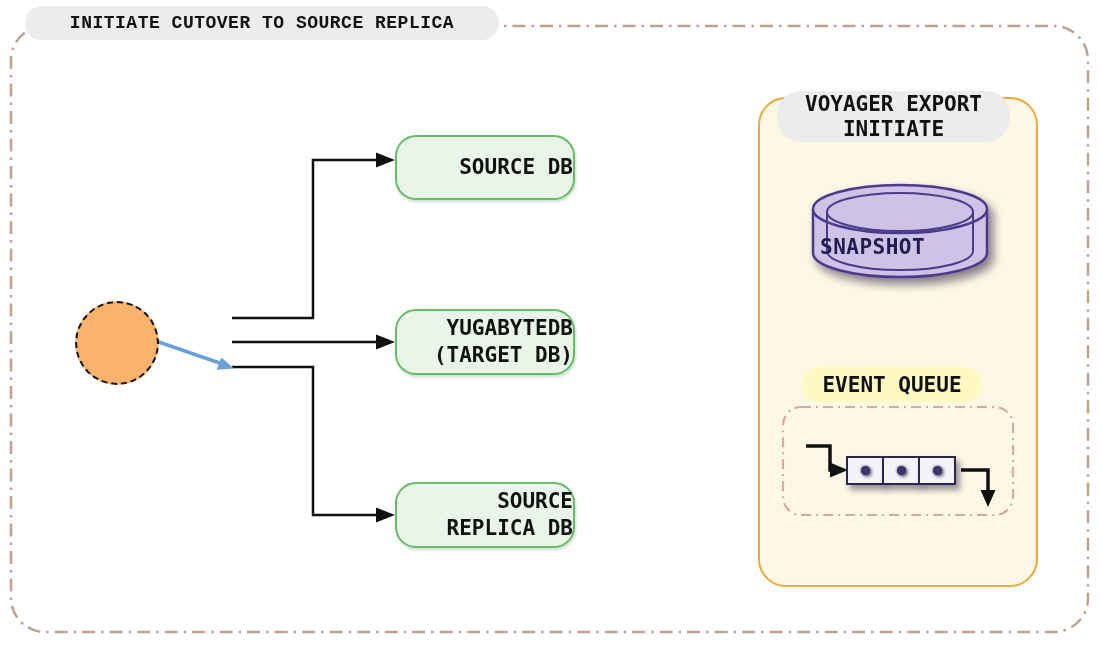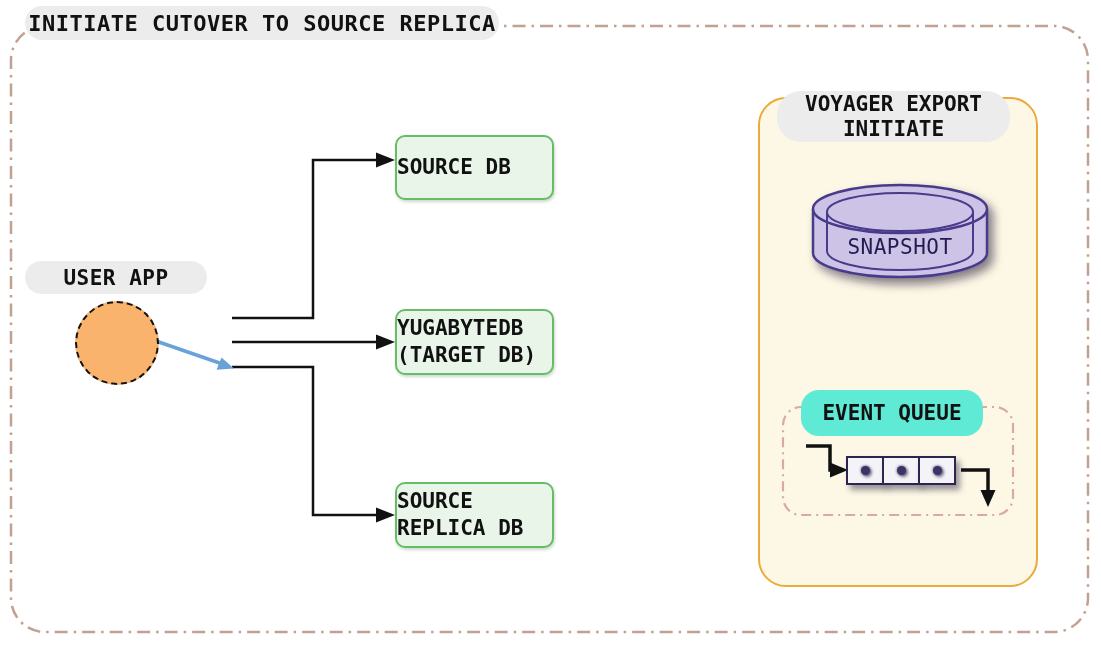--- a/index.html
+++ b/index.html
@@ -31,50 +31,50 @@
   .canvas{position:absolute;inset:0;width:1101px;height:647px;}
   .layer-svg{position:absolute;left:0;top:0;z-index:2;pointer-events:none;}
   .abs{position:absolute;}
   .pill{
     background:var(--pill-bg);
     border-radius:18px;
     display:flex;flex-direction:column;align-items:center;justify-content:center;
     font-weight:bold;color:var(--text-dark);
     z-index:3;text-align:center;
   }
-  .title-pill{left:25px;top:6px;width:474px;height:34px;font-size:22px;letter-spacing:.5px;}
+  .title-pill{left:25px;top:6px;width:474px;height:34px;font-size:18px;letter-spacing:.5px;font-family:Liberation Mono, monospace;}
   .userapp-pill{left:25px;top:261px;width:182px;height:33px;font-size:21px;letter-spacing:.5px;}
   .voyager-pill{left:777px;top:67px;width:233px;height:51px;font-size:21px;line-height:25px;border-radius:24px;margin-top:24px;}
-  .queue-pill{left:801px;top:390px;width:182px;height:46px;font-size:21px;background:#5eead4;}
+  .queue-pill{left:801px;top:367px;width:182px;height:35px;font-size:21px;background:#fef9c3;}
   .user-circle{
     left:75px;top:301px;width:84px;height:84px;border-radius:50%;
     background:var(--orange-fill);border:2.5px dashed #111;z-index:3;
   }
   .db-box{
-    left:395px;width:159px;
+    left:395px;width:180px;
     background:var(--green-fill);
     border:2px solid var(--green-border);
-    border-radius:10px;
-    display:flex;flex-direction:column;align-items:flex-start;justify-content:center;
+    border-radius:21px;
+    display:flex;flex-direction:column;align-items:flex-end;justify-content:center;
     font-weight:bold;font-size:21px;color:var(--text-dark);
     line-height:27px;z-index:3;
     box-shadow:1px 2px 3px rgba(60,110,60,0.25);
   }
   .db-box-1{top:135px;height:65px;}
   .db-box-2{top:309px;height:66px;}
   .db-box-3{top:482px;height:66px;}
   .yellow-container{
     left:758px;top:97px;width:280px;height:490px;
     background:var(--yellow-fill);
     border:2.5px solid var(--yellow-border);
     border-radius:28px;z-index:1;
   }
   .snapshot-label{
-    left:820px;top:235px;width:160px;text-align:center;
-    font-weight:normal;font-size:21px;color:var(--navy-text);
+    left:820px;top:235px;width:160px;
+    font-weight:bold;font-size:21px;color:var(--navy-text);
     z-index:3;letter-spacing:.5px;
   }
   .queue-items{
     left:846px;top:456px;display:flex;z-index:3;
   }
   .queue-item{
     width:38px;height:29px;background:var(--queue-box-fill);
     border:2px solid var(--queue-box-border);
     display:flex;align-items:center;justify-content:center;
     box-shadow:4px 5px 6px rgba(30,25,60,0.45);
@@ -149,23 +149,20 @@
     <g>
       <path class="s-qarrow" d="M961,470 H988 V491"></path>
       <polygon class="f-black" points="988,507 980.5,490 995.5,490"></polygon>
     </g>
   </svg>
 
   <div class="abs pill title-pill">
     <span>INITIATE CUTOVER TO SOURCE REPLICA</span>
   </div>
 
-  <div class="abs pill userapp-pill">
-    <span>USER APP</span>
-  </div>
   <div class="abs user-circle"></div>
 
   <div class="abs db-box db-box-1">
     <span>SOURCE DB</span>
   </div>
   <div class="abs db-box db-box-3">
     <span>SOURCE</span>
     <span>REPLICA DB</span>
   </div>
   <div class="abs db-box db-box-2">

